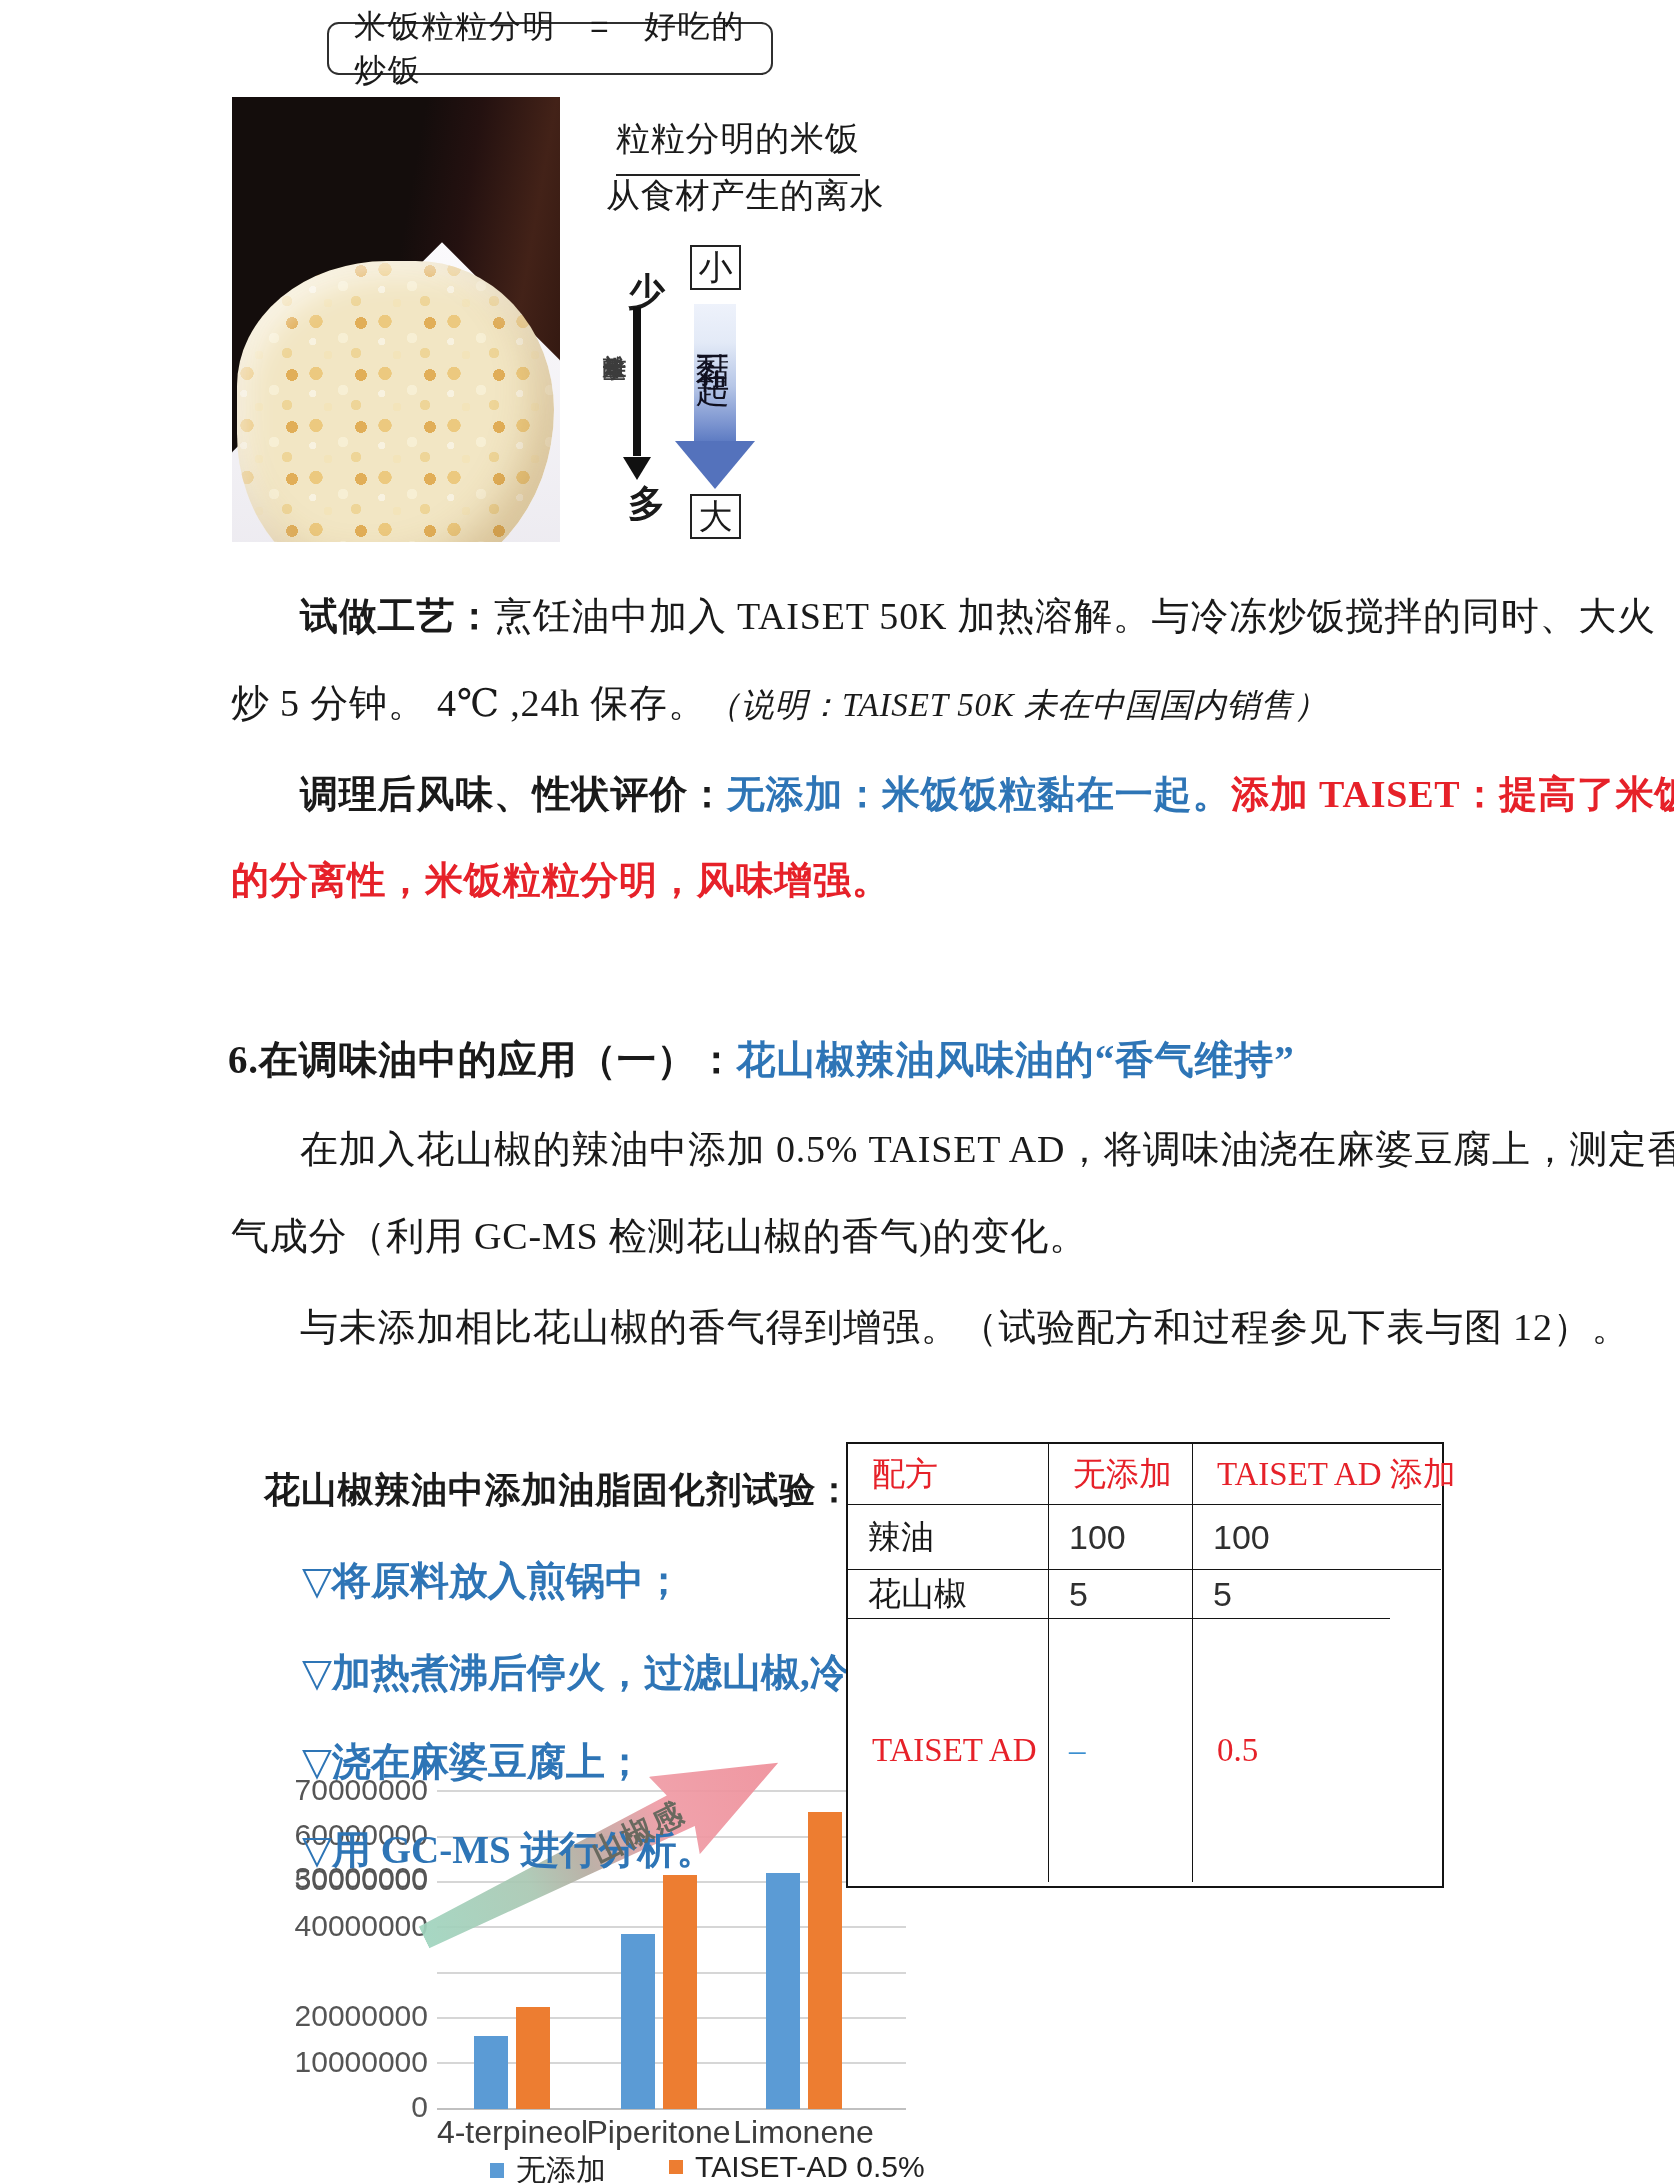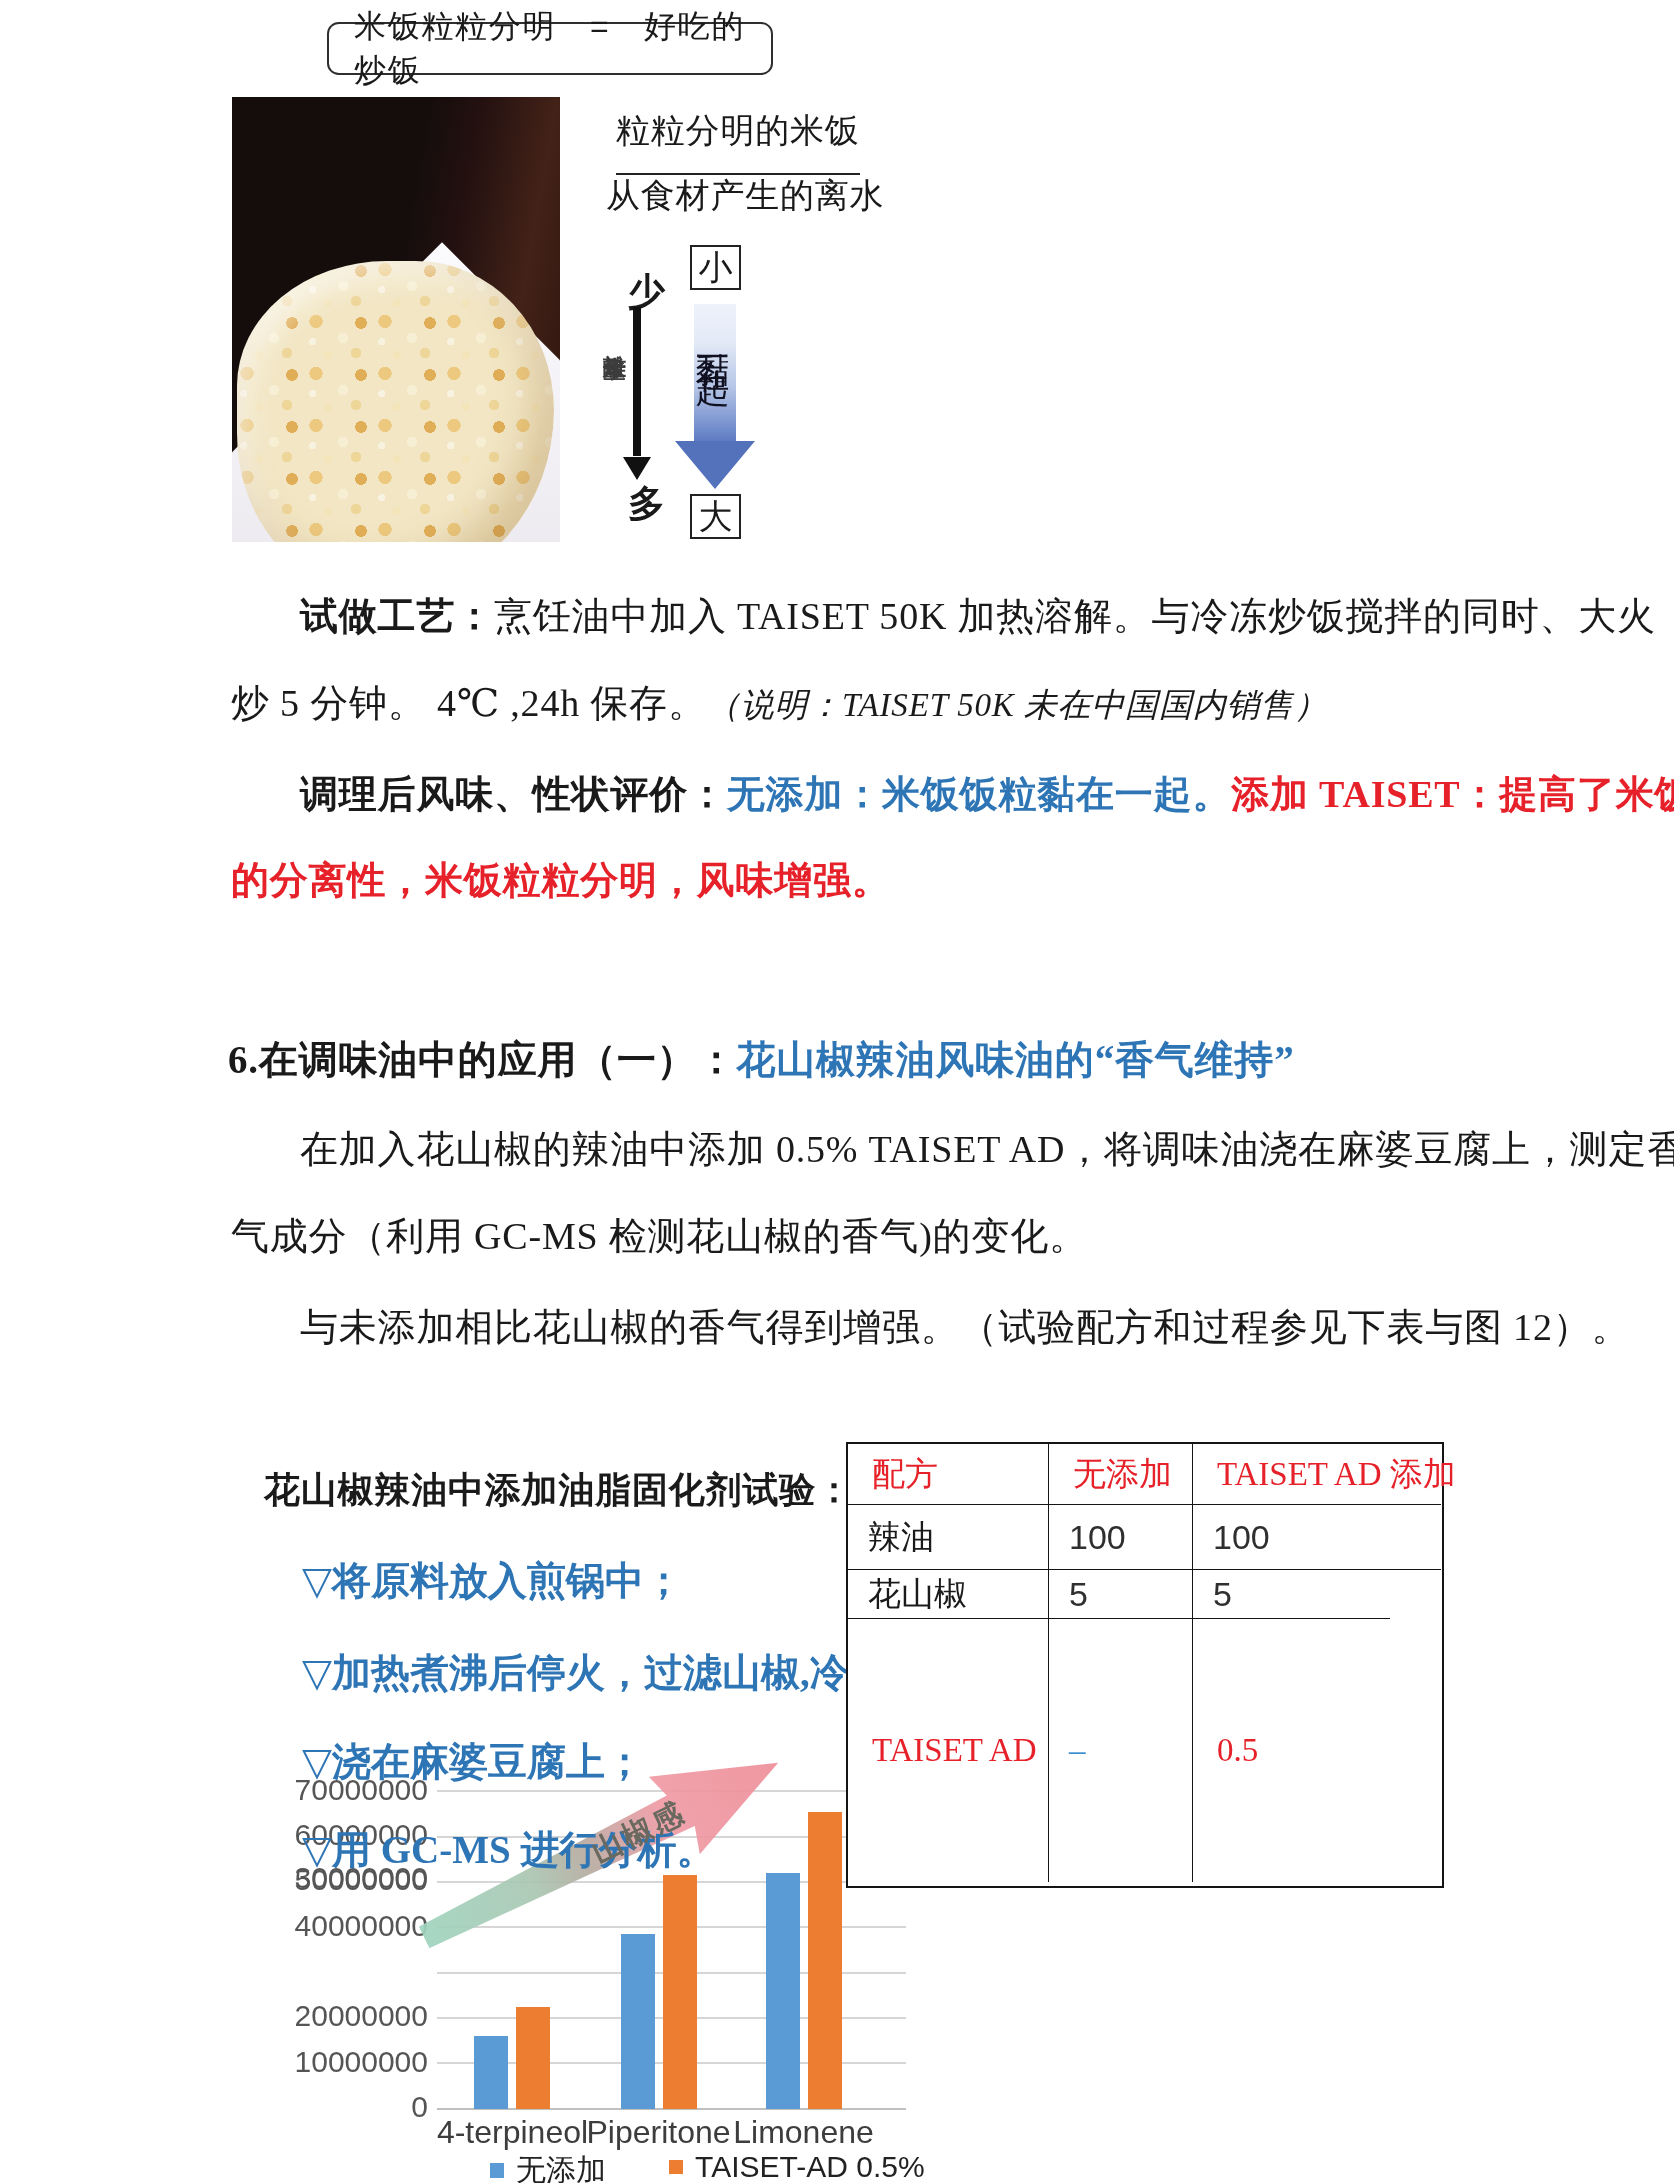--- a/index.html
+++ b/index.html
@@ -21,22 +21,22 @@
         background-image:
           radial-gradient(circle 7.6px at 10px 8.4px, #ecc97f 85%, transparent 90%),
           radial-gradient(circle 5.9px at 37px 25px, #f7efd4 85%, transparent 90%),
           radial-gradient(circle 6.7px at 55px 10px, #e1ae58 85%, transparent 90%),
           radial-gradient(circle 5px at 22px 42px, #f3e4ba 85%, transparent 90%),
           radial-gradient(circle 5.9px at 50px 40px, #eed598 85%, transparent 90%),
           radial-gradient(circle 4.2px at 6.7px 28.6px, #f8f2e0 85%, transparent 90%);
         background-size:69px 52px;
         box-shadow: inset -17px -22px 39px rgba(150,105,40,.28), inset 10px 13.4px 28.6px rgba(255,255,255,.65);}
   
-  .diag-title{left:616px;top:108px;font-family:"Liberation Sans",sans-serif;font-size:34px;font-weight:500;
-              border-bottom:2.5px solid #222;padding-bottom:19px;letter-spacing:0.8px;text-align:right;}
+  .diag-title{left:616px;top:116px;font-family:"Liberation Sans",sans-serif;font-size:34px;font-weight:500;
+              border-bottom:2.5px solid #222;padding-bottom:12px;letter-spacing:0.8px;text-align:right;}
   .diag-sub{left:606px;top:173px;font-family:"Liberation Sans",sans-serif;font-size:34px;font-weight:500;letter-spacing:0.8px;}
   .lab-less,.lab-more{font-family:"Liberation Sans",sans-serif;font-size:37px;font-weight:600;}
   .lab-less{left:628px;top:267px;} .lab-more{left:628px;top:479px;}
   .vline{left:633px;top:307px;width:7.6px;height:149px;background:#111;}
   .vhead{left:623px;top:457px;width:0;height:0;border-left:14.3px solid transparent;border-right:14.3px solid transparent;border-top:23.5px solid #111;}
   .vaxis{left:606px;top:336px;width:25px;font-family:"Liberation Sans",sans-serif;font-size:23px;font-weight:700;
          color:#3c3c3c;writing-mode:vertical-rl;letter-spacing:2.5px;}
   .sqbox{width:47px;height:41px;border:2.5px solid #222;display:flex;align-items:center;justify-content:center;
          font-family:"Liberation Sans",sans-serif;font-size:34px;font-weight:500;background:#fff;}
   .box-small{left:690px;top:245px;} .box-big{left:690px;top:494px;}

